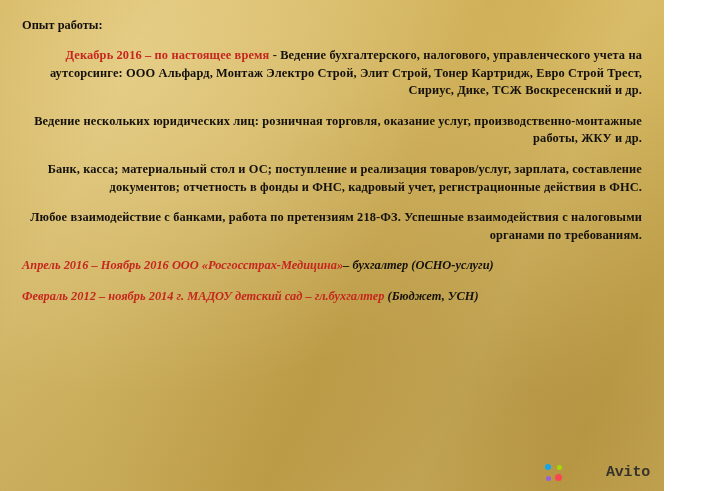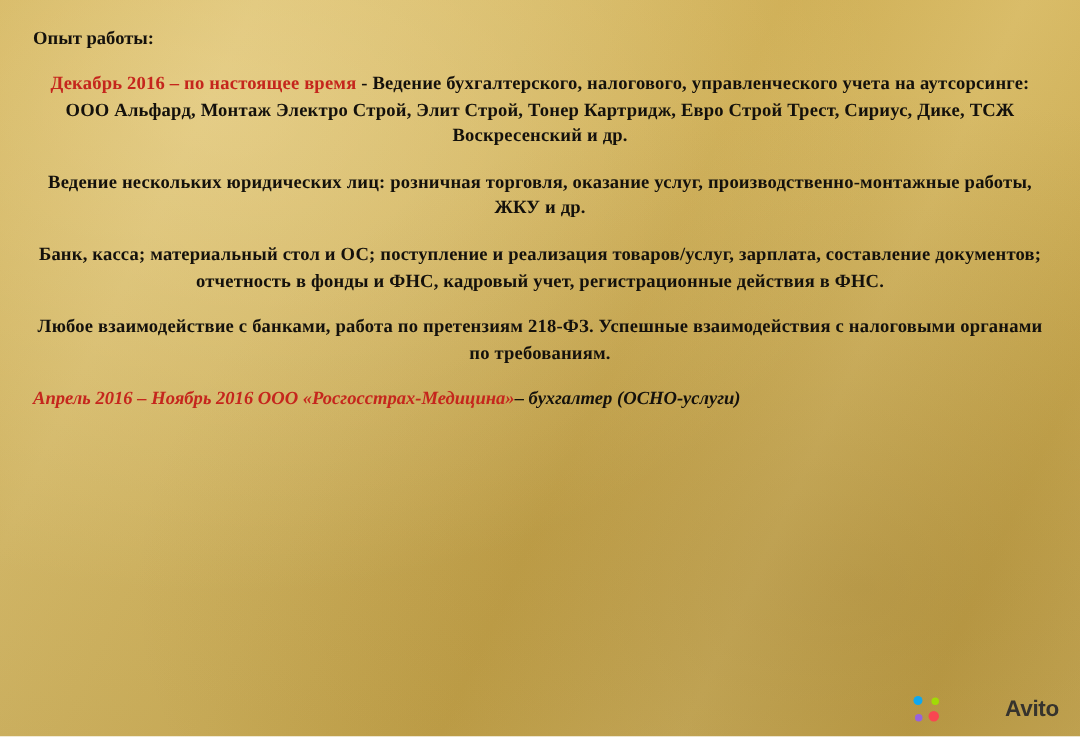--- a/index.html
+++ b/index.html
@@ -7,21 +7,21 @@
     padding: 0;
   }
   body {
     width: 720px;
     height: 491px;
     overflow: hidden;
     font-family: "Liberation Serif", serif;
   }
   #page {
     position: relative;
-    width: 720px;
+    width: 664px;
     height: 491px;
     background: #d7b85e;
     background: linear-gradient(115deg, #cfae52 0%, #d9bc68 18%, #d3b45c 38%, #cdab4e 55%, #d8ba63 72%, #cead50 88%, #d5b65d 100%);
     box-sizing: border-box;
   }
   #page::before {
     content: "";
     position: absolute;
     inset: 0;
     background:
@@ -35,21 +35,21 @@
     padding: 18px 22px 10px 22px;
     box-sizing: border-box;
     z-index: 2;
   }
   .para {
     font-size: 12.4px;
     line-height: 1.42;
     font-weight: bold;
     color: #14110c;
     margin: 0 0 13px 0;
-    text-align: center;
+    text-align: right;
     letter-spacing: 0.01em;
   }
   .heading {
     font-size: 12.4px;
     font-weight: bold;
     color: #14110c;
     margin: 0 0 14px 0;
   }
   .red {
     color: #c5261d;
@@ -87,21 +87,21 @@
   .wm-dots i {
     position: absolute;
     border-radius: 50%;
     display: block;
   }
   .wm-dots i.d1 { width: 6px; height: 6px; left: 0; top: 0; background: #00aaff; }
   .wm-dots i.d2 { width: 5px; height: 5px; right: 0; top: 1px; background: #a0e000; }
   .wm-dots i.d3 { width: 5px; height: 5px; left: 1px; bottom: 0; background: #965eeb; }
   .wm-dots i.d4 { width: 7px; height: 7px; right: 0; bottom: 0; background: #ff4053; }
   .wm-text {
-    font-family: Liberation Sans, sans-serif;
+    font-family: Liberation Mono, monospace;
     font-size: 15px;
     font-weight: bold;
     color: #2b2b2b;
     letter-spacing: -0.2px;
     margin-left: 39px;
   }
 </style>
 </head>
 <body>
 
@@ -119,20 +119,23 @@
 
     <p class="para">Банк, касса; материальный стол и ОС; поступление и реализация товаров/услуг, зарплата, составление документов; отчетность в фонды и ФНС, кадровый учет, регистрационные действия в ФНС.</p>
 
     <p class="para">Любое взаимодействие с банками, работа по претензиям 218-ФЗ. Успешные взаимодействия с налоговыми органами по требованиям.</p>
 
 
     <p class="entry spacer-top">
       <span class="red">Апрель 2016 – Ноябрь 2016 ООО «Росгосстрах-Медицина»</span><span class="blk">– бухгалтер (ОСНО-услуги)</span>
     </p>
 
+    <p class="entry">
+      <span class="red">Февраль 2012 – ноябрь 2014 г. МАДОУ детский сад – гл.бухгалтер</span><span class="blk"> (Бюджет, УСН)</span>
+    </p>
 
 
   </div>
 
   <div class="watermark">
     <span class="wm-dots">
       <i class="d1"></i>
         <i class="d2"></i>
         <i class="d3"></i>
         <i class="d4"></i>

